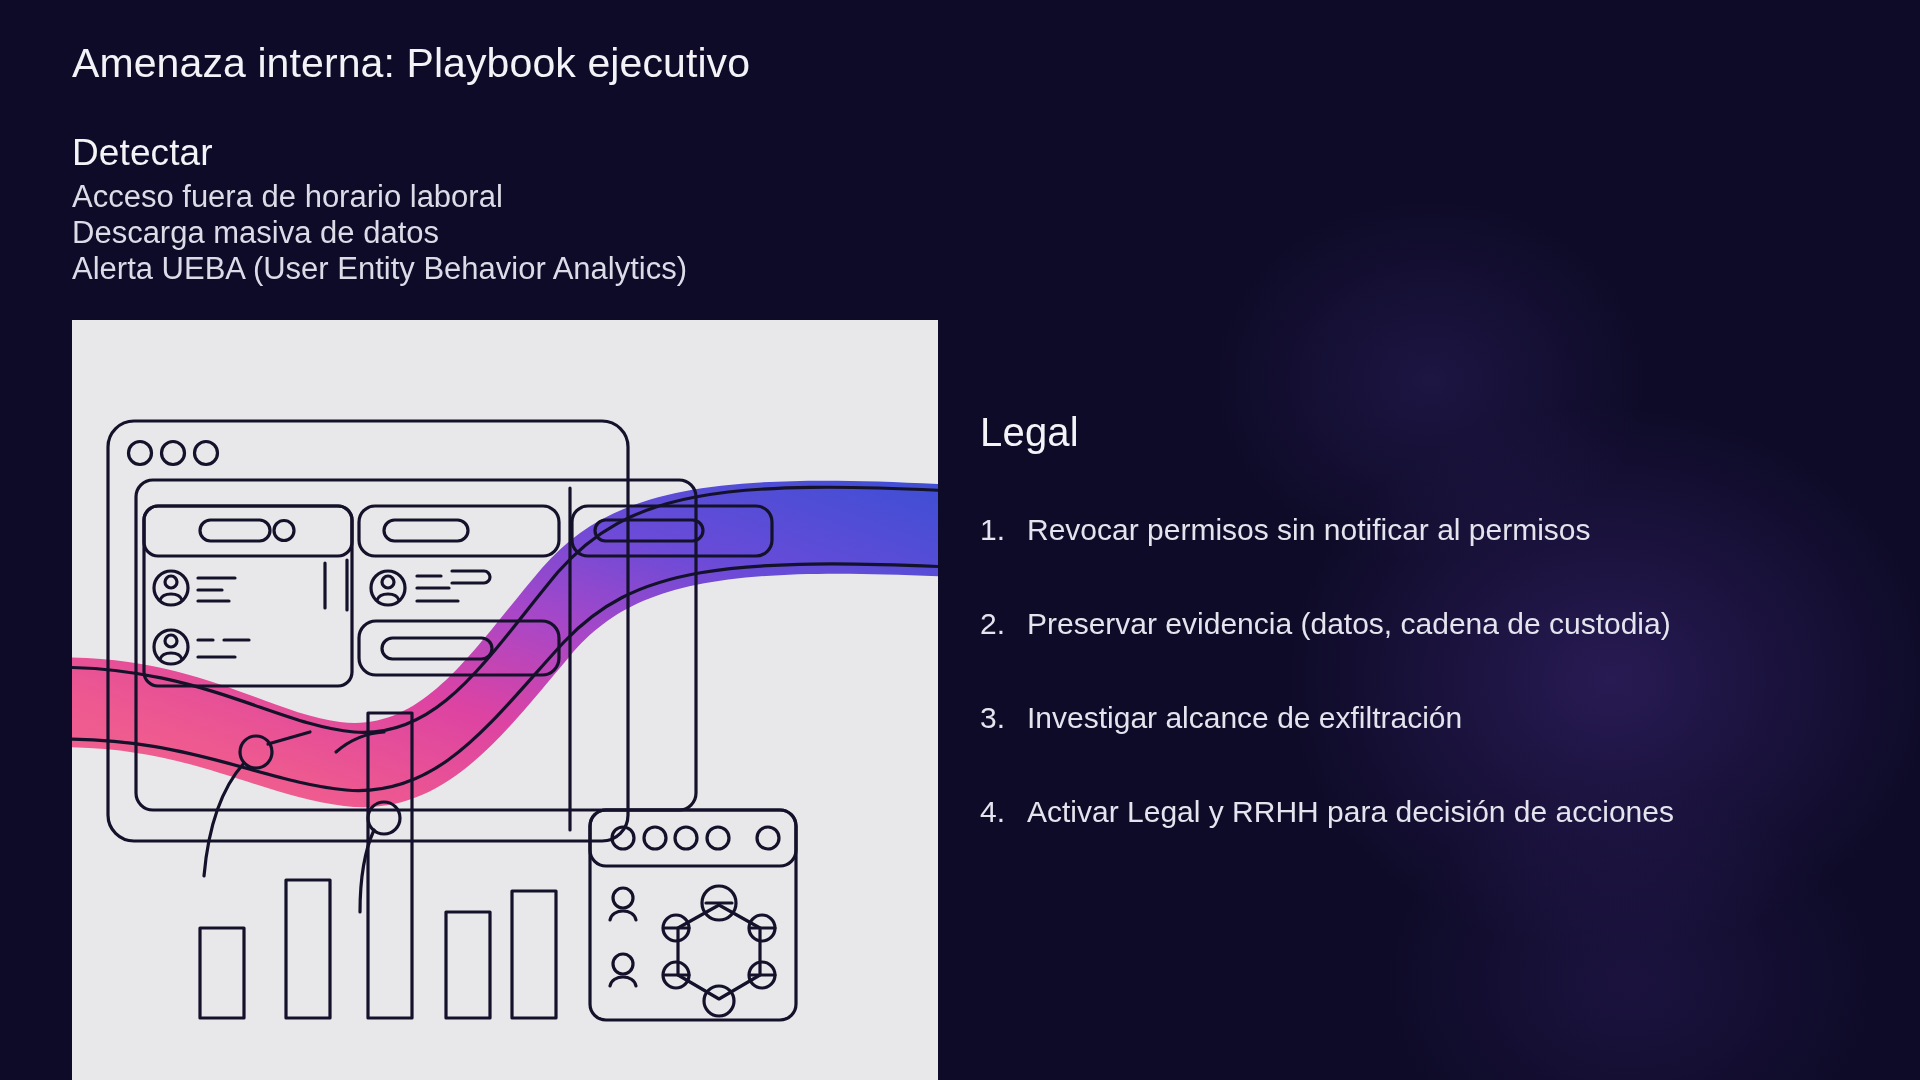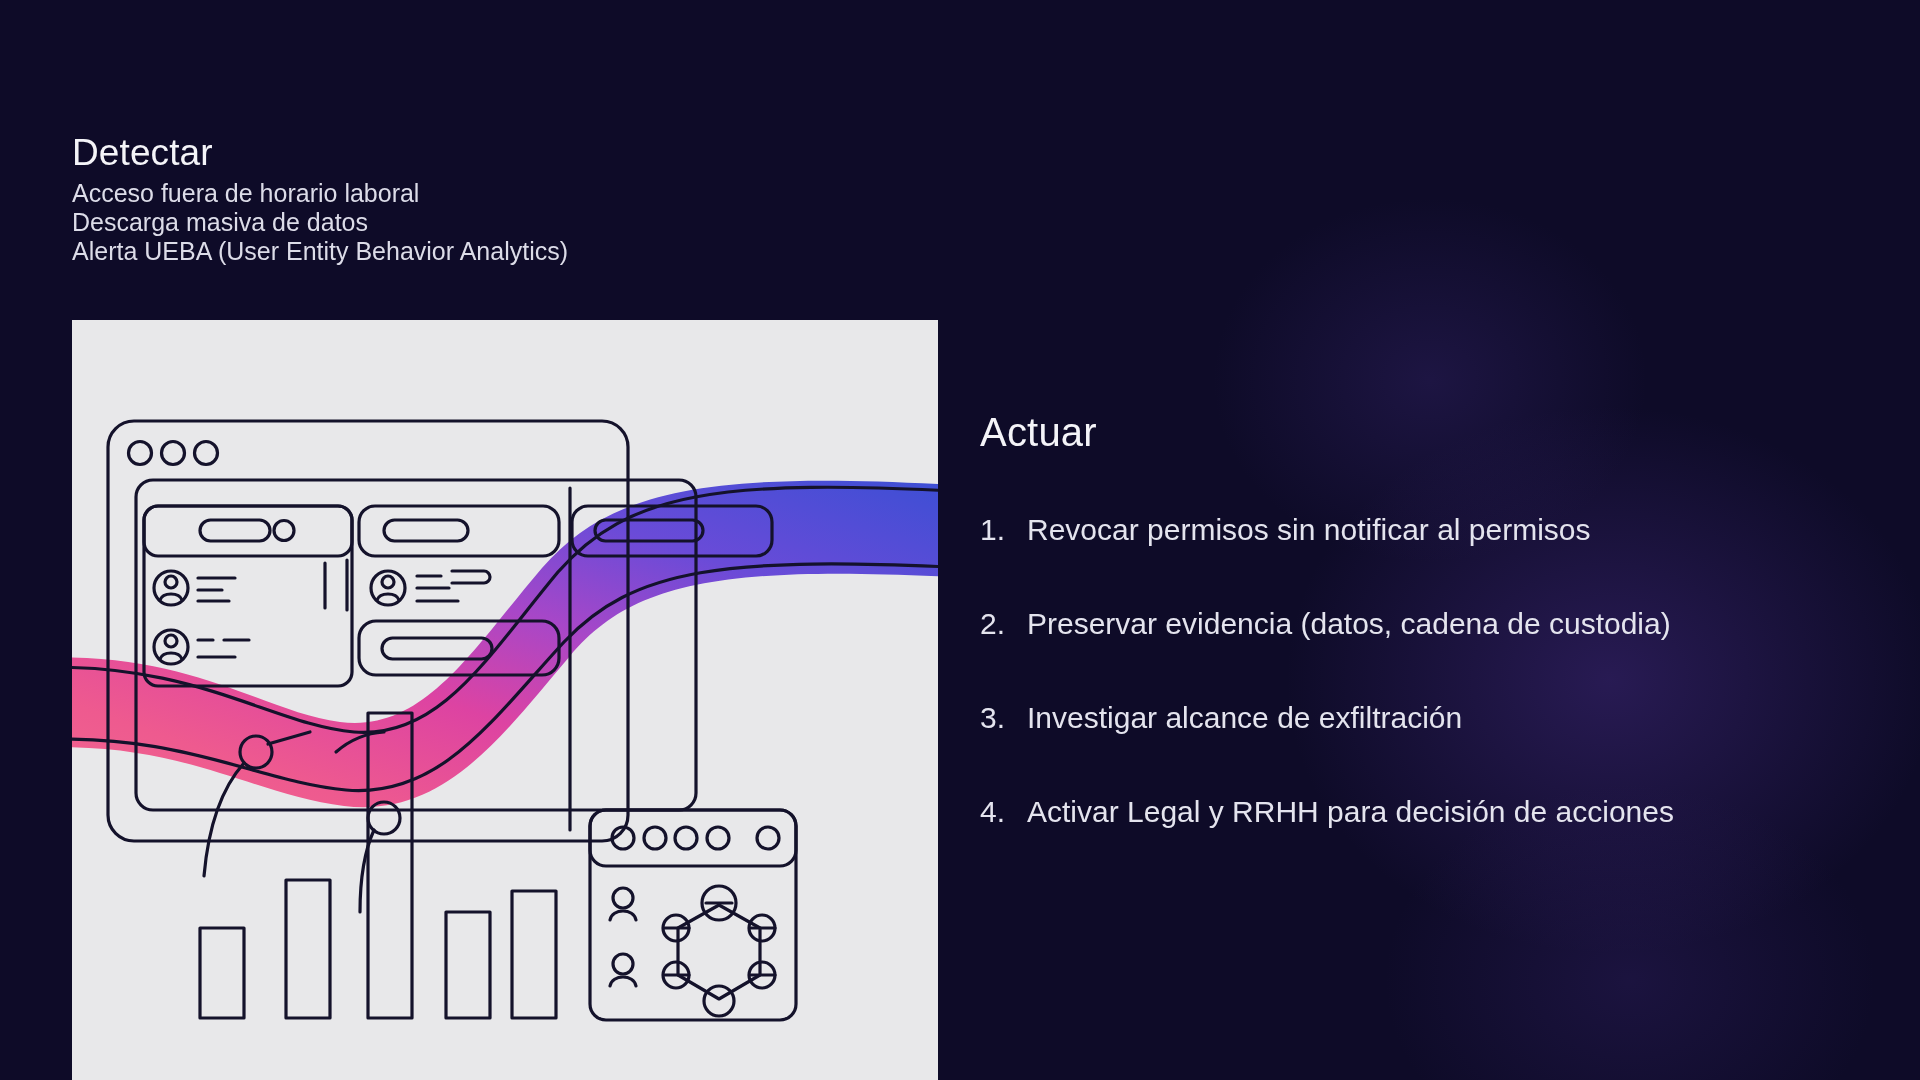--- a/index.html
+++ b/index.html
@@ -64,21 +64,21 @@
     line-height: 1.08;
     margin: 3px 0 6px 0;
     letter-spacing: 0.1px;
   }
   .detect-list {
     list-style: none;
     margin: 0;
     padding: 0;
   }
   .detect-list li {
-    font-size: 25px;
+    font-size: 31px;
     font-weight: 400;
     color: #dcdce8;
     line-height: 1.16;
     white-space: nowrap;
   }
 
   
   .illus-panel {
     position: absolute;
     left: 72px;
@@ -134,20 +134,21 @@
 </style>
 </head>
 <body>
 
 <div id="slide">
 
   <div class="glow glow-a"></div>
   <div class="glow glow-b"></div>
   <div class="glow glow-c"></div>
 
+  <div class="slide-title">Amenaza interna: Playbook ejecutivo</div>
 
   <div class="detect-block">
     <h2 class="detect-heading">Detectar</h2>
     <ul class="detect-list">
       <li>Acceso fuera de horario laboral</li>
       <li>Descarga masiva de datos</li>
       <li>Alerta UEBA (User Entity Behavior Analytics)</li>
     </ul>
   </div>
 
@@ -291,21 +292,21 @@
               <path d="M 678,608 L 703,608"></path>
               <path d="M 678,655 L 703,655"></path>
             </g>
           </g>
         </g>
       </g>
     </svg>
   </div>
 
   <div class="actuar-block">
-    <h2 class="actuar-heading">Actuar</h2>
+    <h2 class="actuar-heading">Legal</h2>
     <ol class="actuar-list">
       <li>
         <span class="actuar-num">1.</span>
         <span>Revocar permisos sin notificar al permisos</span>
       </li>
       <li>
         <span class="actuar-num">2.</span>
         <span>Preservar evidencia (datos, cadena de custodia)</span>
       </li>
       <li>

